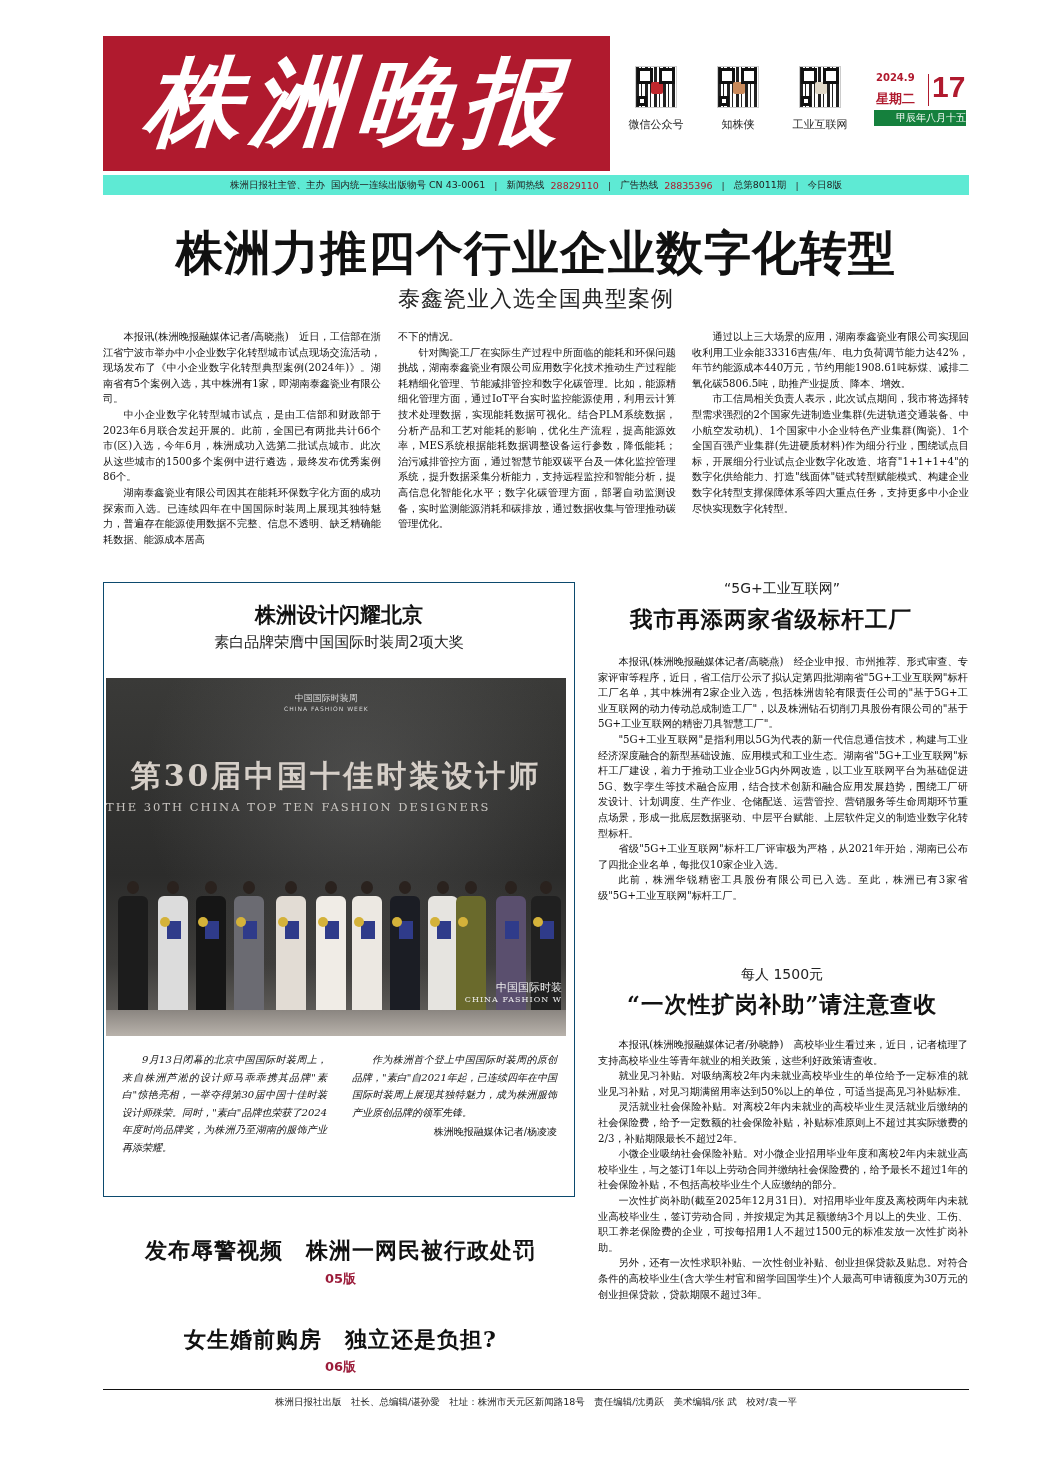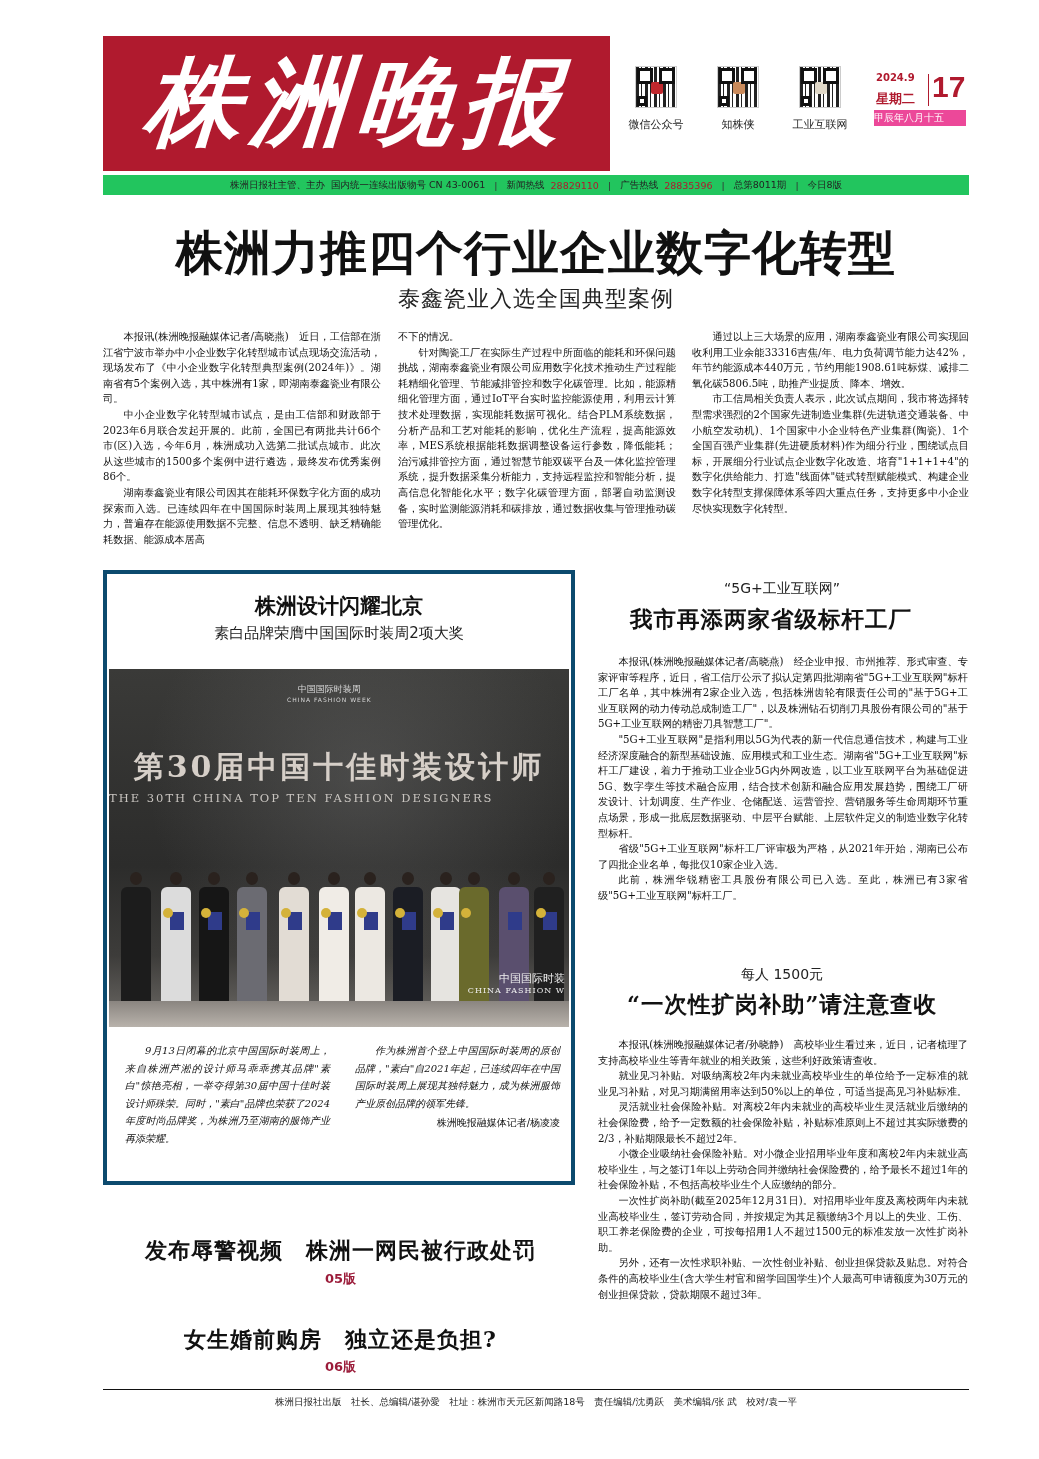--- a/index.html
+++ b/index.html
@@ -31,25 +31,25 @@
   .qr::after { right: 1px; top: 1px; }
   .qr .qr-corner { position: absolute; left: 1px; bottom: 1px; width: 10px; height: 10px; border: 3px solid #111; background:#fff; }
   .qr .qr-logo { position: absolute; left: 15px; top: 15px; width: 12px; height: 12px; border-radius: 2px; }
   .qr-label { font-size: 11px; margin-top: 9px; color: #222; white-space: nowrap; }
 
   .date-block { position: absolute; left: 876px; top: 72px; width: 92px; height: 56px; }
   .date-ym { position: absolute; left: 0; top: 0; font-size: 10px; color: #b01a2e; font-weight: bold; }
   .date-week { position: absolute; left: 0; top: 18px; font-size: 13px; color: #b01a2e; font-weight: bold; }
   .date-sep { position: absolute; left: 52px; top: 2px; width: 1px; height: 32px; background: #b01a2e; }
   .date-day { position: absolute; left: 56px; top: -2px; font-size: 30px; font-weight: bold; color: #b01a2e; font-family: "Liberation Sans", sans-serif; }
-  .date-lunar { position: absolute; left: -2px; top: 38px; width: 92px; height: 16px; background: #ec4899; color: #fff; font-size: 10px; text-align: left; line-height: 16px; }
+  .date-lunar { position: absolute; left: -2px; top: 38px; width: 92px; height: 16px; background: #15803d; color: #fff; font-size: 10px; text-align: right; line-height: 16px; }
 
   .infobar {
     position: absolute; left: 103px; top: 175px; width: 866px; height: 20px;
-    background: #22c55e; font-size: 9.5px; color: #222; display: flex; align-items: center; justify-content: center; gap: 6px;
+    background: #5eead4; font-size: 9.5px; color: #222; display: flex; align-items: center; justify-content: center; gap: 6px;
     font-family: "DejaVu Sans", sans-serif;
   }
   .infobar .red { color: #b01a2e; }
   .infobar .pipe { color: #333; margin: 0 3px; }
 
   
   .lead-title {
     position: absolute; left: 103px; top: 222px; width: 866px; text-align: center;
     font-size: 47px; font-weight: bold; letter-spacing: 1px; color: #111;
     font-family: "DejaVu Sans", sans-serif;
@@ -61,22 +61,22 @@
 
   .col {
     position: absolute; font-size: 10.2px; line-height: 15.6px; text-align: justify;
     font-family: "DejaVu Serif", serif; color: #111;
   }
   .col p { text-indent: 2em; }
   .col p.noindent { text-indent: 0; }
 
   
   .feature-box {
-    position: absolute; left: 103px; top: 570px; width: 472px; height: 615px;
-    border: 4px solid #0c4a6e; background: #fff;
+    position: absolute; left: 103px; top: 582px; width: 472px; height: 615px;
+    border: 1px solid #0c4a6e; background: #fff;
   }
   .feature-title {
     position: absolute; left: 0; top: 18px; width: 100%; text-align: center;
     font-family: "DejaVu Serif", serif; font-size: 21px; font-weight: bold;
   }
   .feature-subtitle {
     position: absolute; left: 0; top: 50px; width: 100%; text-align: center;
     font-size: 15px; color: #222;
   }
   .feature-photo {

